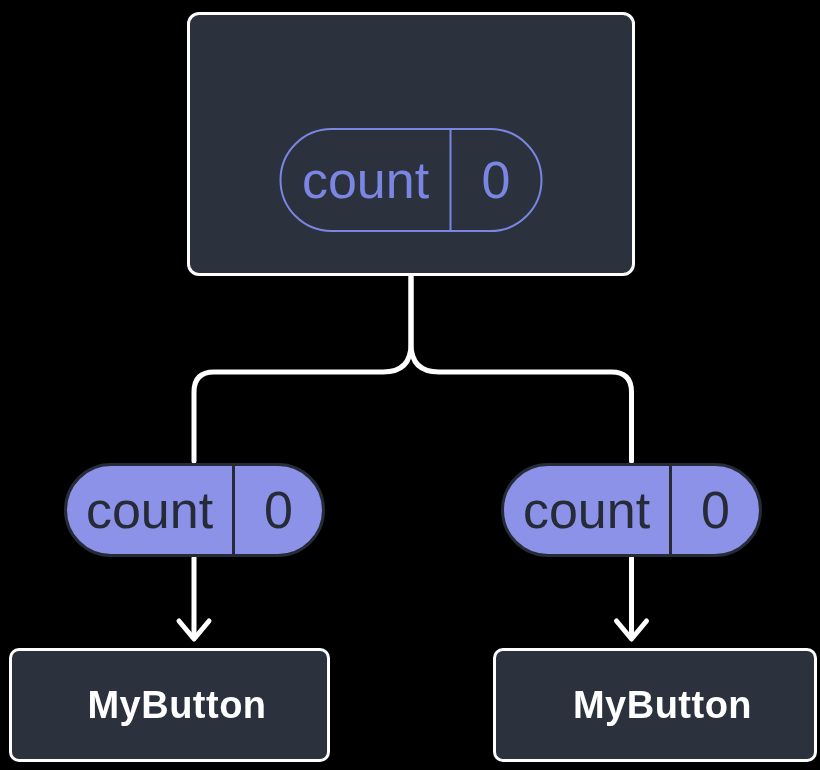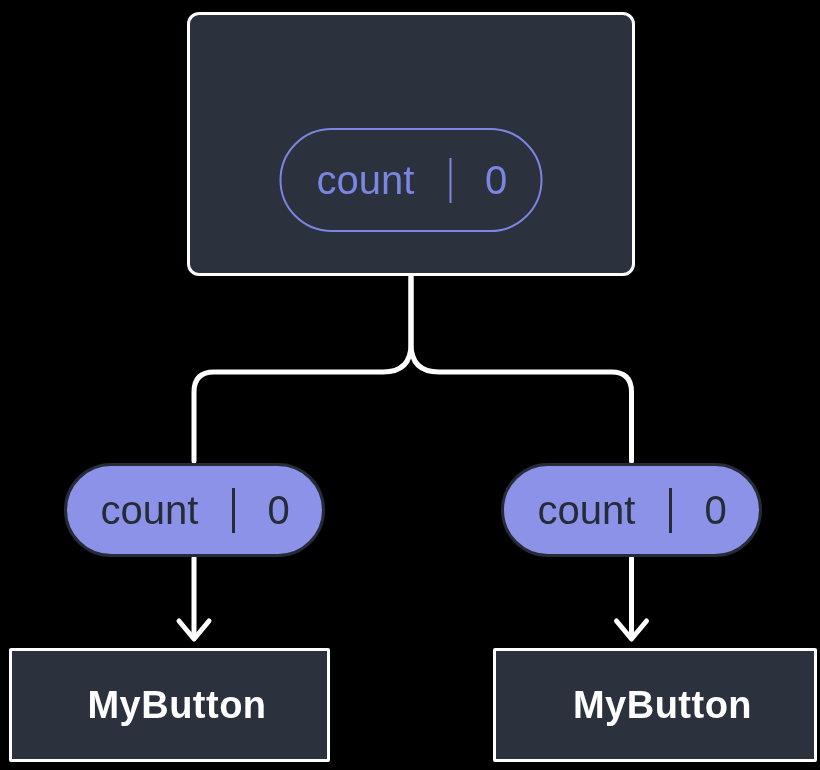--- a/index.html
+++ b/index.html
@@ -52,30 +52,29 @@
     color: var(--text-light);
     font-size: 38px;
     font-weight: 700;
     letter-spacing: 0.5px;
   }
   .node-root .node-title { top: 52px; }
   .node-child {
     display: flex;
     align-items: center;
     justify-content: center;
-    border-radius: 2px;
+    border-radius: 10px;
     padding-left: 15px;
   }
   .node-child-left  { left: 9px;   top: 648px; width: 321px; height: 114px; }
   .node-child-right { left: 493px; top: 648px; width: 324px; height: 114px; }
   .pill {
     position: absolute;
     display: flex;
-    font-size: 40px;
-    align-items: center;
+    font-size: 52px;
   }
   .pill .seg {
     display: flex;
     align-items: center;
     justify-content: center;
   }
   .pill .seg-label { width: 170px; }
   .pill .seg-value { flex: 1; }
   .pill-outline {
     left: 50%; top: 113px;

